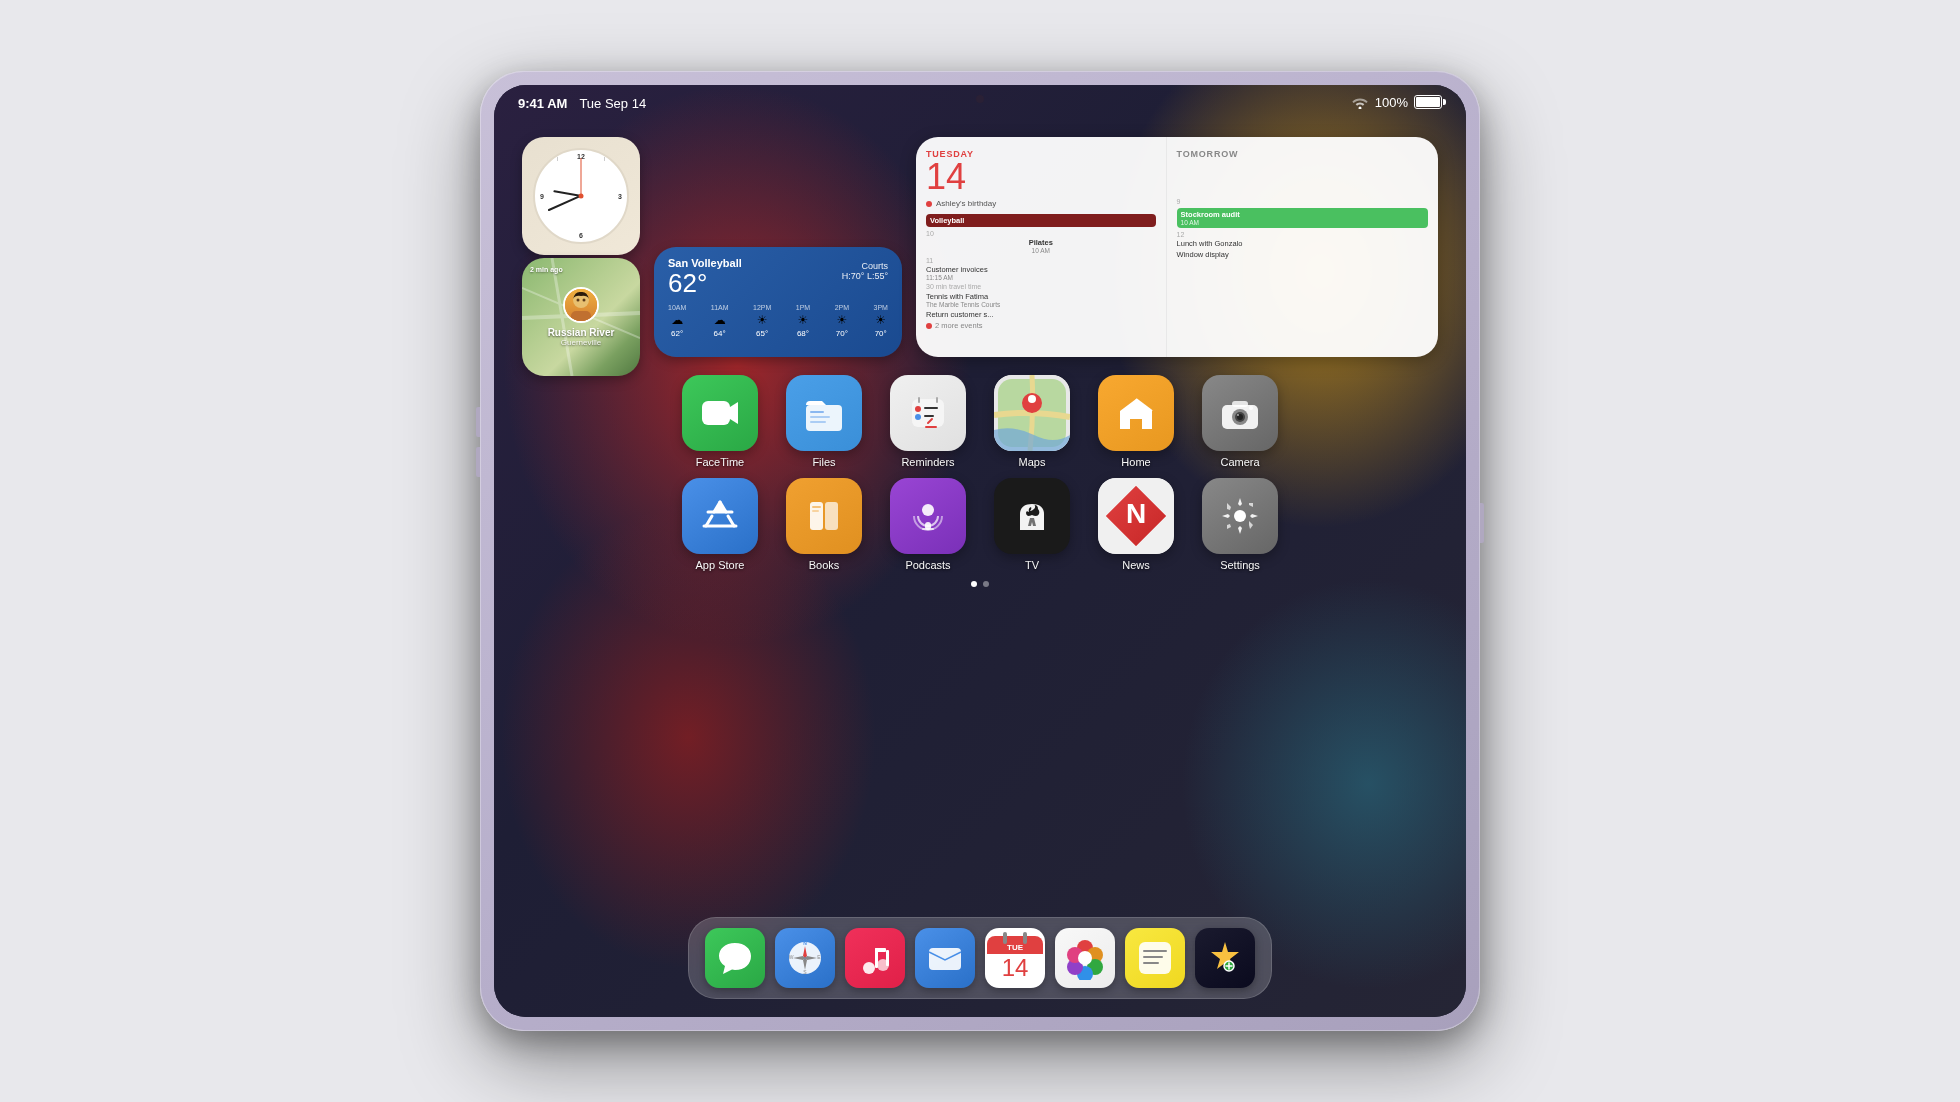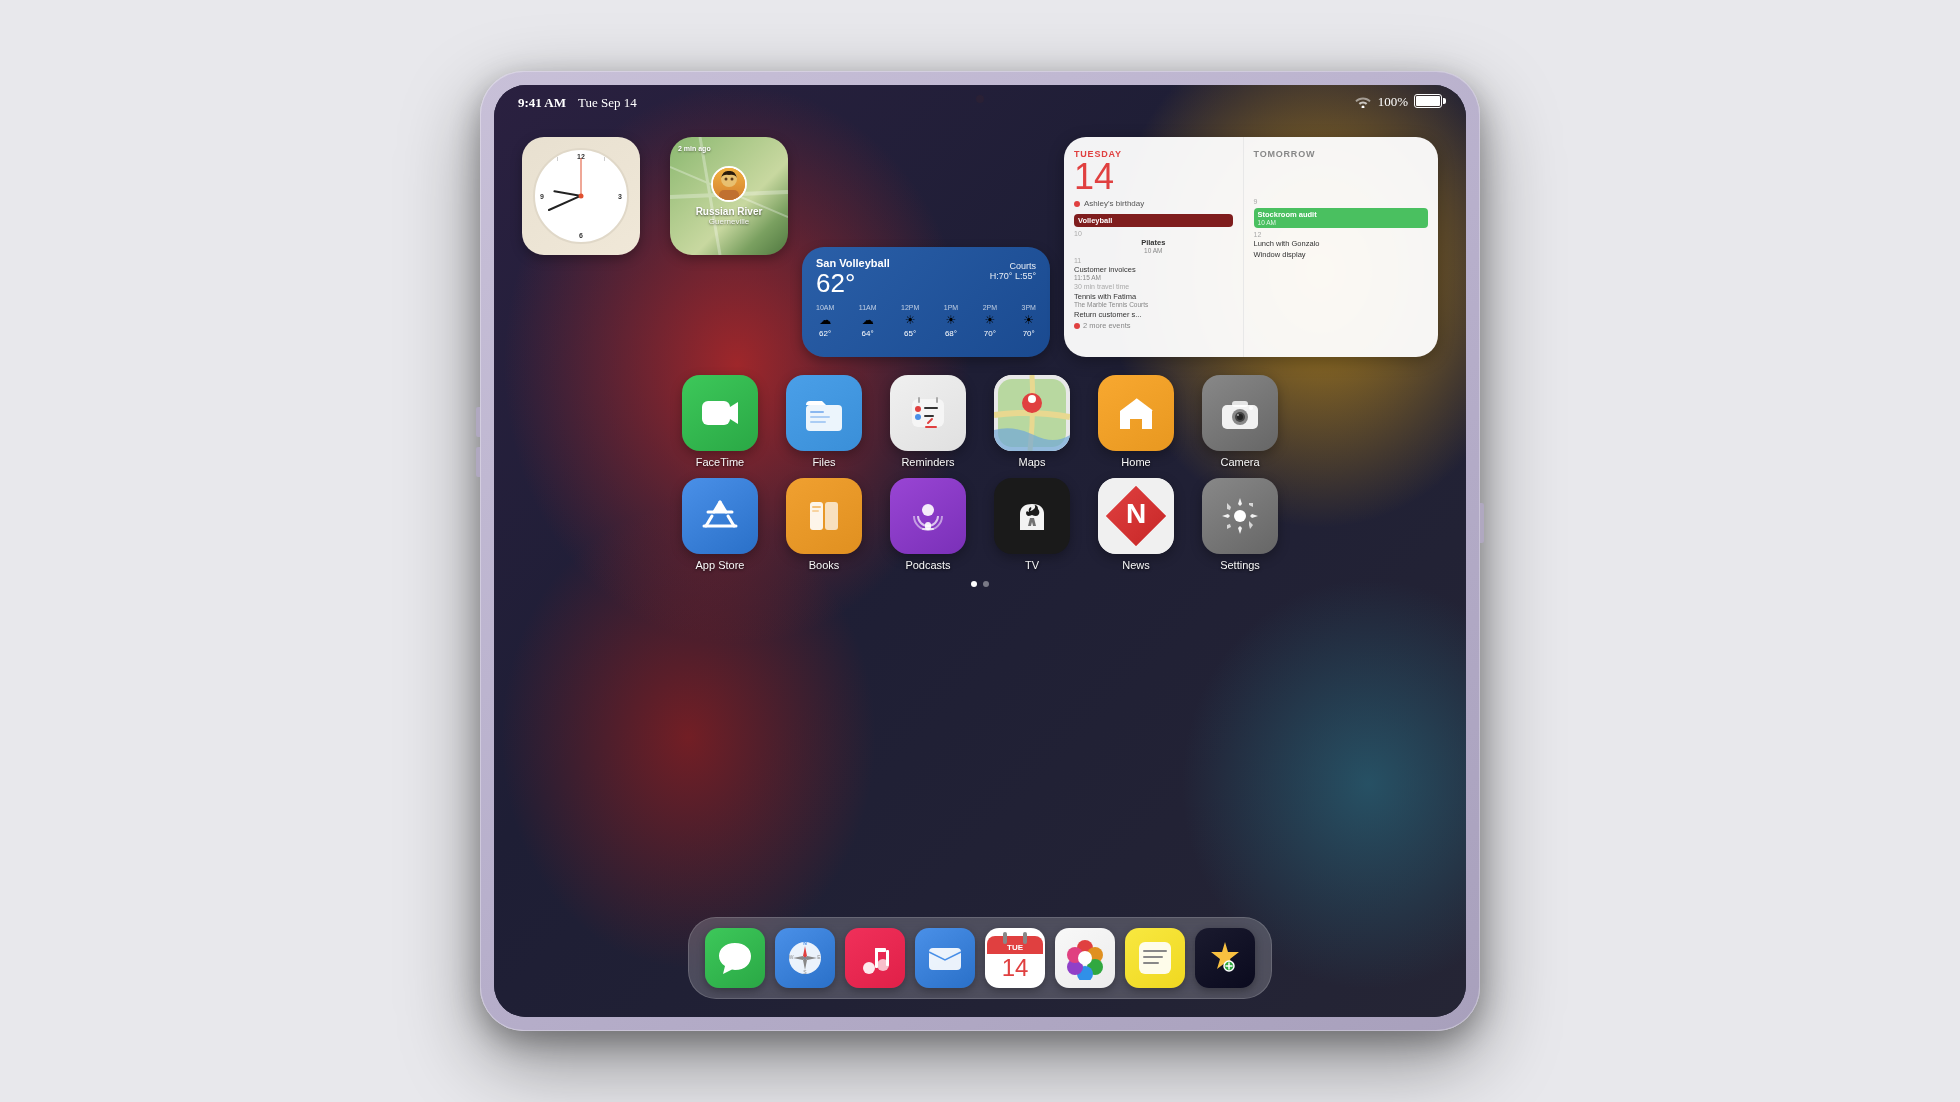--- a/index.html
+++ b/index.html
@@ -52,21 +52,20 @@
       position: absolute;
       top: 0;
       left: 0;
       right: 0;
       height: 36px;
       display: flex;
       align-items: center;
       justify-content: space-between;
       padding: 0 24px;
       z-index: 100;
-      font-family: Liberation Serif, serif;
     }
 
     .status-time {
       font-size: 13px;
       font-weight: 600;
       color: white;
     }
 
     .status-date {
       font-size: 13px;
@@ -520,22 +519,22 @@
     .music-icon { background: linear-gradient(145deg, #f0305a, #e02048); }
     .mail-icon { background: linear-gradient(145deg, #4a90e8, #2a70c8); }
     .calendar-icon { background: white; }
     .photos-dock-icon { background: linear-gradient(145deg, #f8f8f8, #ececec); }
     .notes-icon { background: linear-gradient(145deg, #f8e840, #f0d820); }
     .arcade-icon { background: linear-gradient(145deg, #1a1a2e, #0a0a1e); }
 
     
     .left-widget-col {
       display: flex;
-      flex-direction: row;
-      gap: 30px;
+      flex-direction: column;
+      gap: 3px;
       flex-shrink: 0;
     }
 
     .side-button {
       position: absolute;
       right: -4px;
       top: 45%;
       width: 4px;
       height: 40px;
       background: #b0a8c0;

